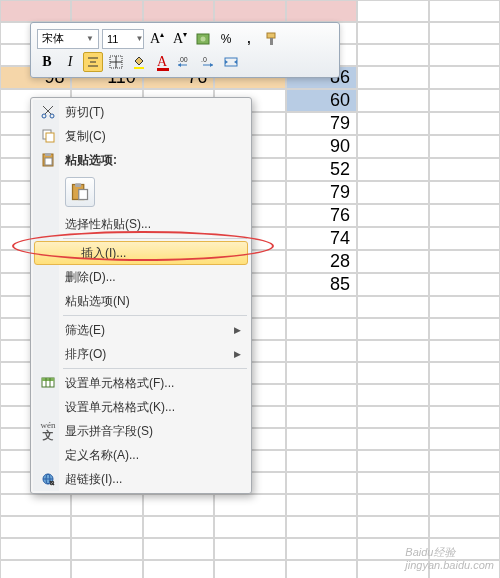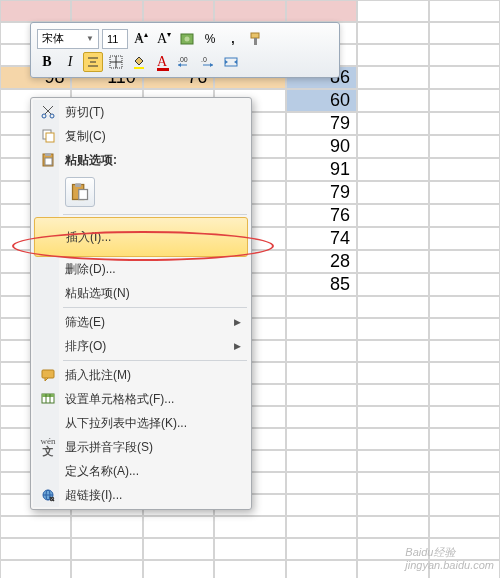--- a/index.html
+++ b/index.html
@@ -19,40 +19,40 @@
     position: absolute; top: 22px; left: 30px;
     width: 310px; height: 56px;
     background: linear-gradient(#fdfdfd, #e8ecf0);
     border: 1px solid #9aa8b8; border-radius: 3px;
     box-shadow: 0 2px 6px rgba(0,0,0,0.2);
     padding: 4px 6px;
     text-align: center;
   }
   .tb-row { display: flex; align-items: center; height: 23px; gap: 3px; }
   .font-box { background: #fff; border: 1px solid #abb6c3; height: 20px; width: 62px; padding: 1px 4px; font-size: 11px; display: flex; align-items: center; justify-content: space-between; }
-  .size-box { background: #fff; border: 1px solid #abb6c3; height: 20px; width: 26px; padding: 1px 4px; font-size: 11px; display: flex; align-items: center; justify-content: space-between; gap: 17px; }
+  .size-box { background: #fff; border: 1px solid #abb6c3; height: 20px; width: 42px; padding: 1px 4px; font-size: 11px; display: flex; align-items: center; justify-content: space-between; gap: 17px; }
   .dd { font-size: 8px; color: #666; }
   .tb-btn { width: 20px; height: 20px; display: inline-flex; align-items: center; justify-content: center; font-size: 12px; cursor: pointer; border-radius: 2px; }
   .tb-btn.active { background: #fcd76a; border: 1px solid #c9a227; }
   .ico { width: 16px; height: 16px; display: inline-block; }
   .bold { font-weight: bold; font-family: "Times New Roman"; font-size: 14px; }
   .italic { font-style: italic; font-family: "Times New Roman"; font-size: 14px; }
   .aicon { font-family: "Times New Roman"; font-size: 14px; }
   
   .context-menu {
     position: absolute; top: 97px; left: 30px;
     width: 222px;
     background: #f5f5f5;
     border: 1px solid #a7abb0; border-radius: 3px;
     box-shadow: 2px 3px 8px rgba(0,0,0,0.3);
     padding: 2px;
   }
   .cm-gutter { position: absolute; left: 2px; top: 2px; bottom: 2px; width: 26px; background: #eef0f2; }
   .cm-item { position: relative; display: flex; align-items: center; height: 24px; padding-left: 32px; cursor: default; font-size: 12px; color: #333; }
-  .cm-item.hover { background: linear-gradient(#fff0c1, #ffe07a); border: 1px solid #e6b64b; border-radius: 3px; margin: 0 1px; padding-left: 31px; height: 40px; }
+  .cm-item.hover { background: linear-gradient(#fff0c1, #ffe07a); border: 1px solid #e6b64b; border-radius: 3px; margin: 0 1px; padding-left: 46px; height: 24px; }
   .cm-item .arrow { position: absolute; right: 8px; font-size: 9px; color: #555; }
   .cm-label-hdr { font-weight: bold; }
   .cm-sep { height: 1px; margin: 2px 2px 2px 30px; background: #d0d4d9; }
   .cm-icon { position: absolute; left: 6px; width: 18px; height: 18px; display: flex; align-items: center; justify-content: center; font-family: Liberation Serif, serif; }
   .cm-paste-opt { height: 40px; padding-left: 32px; display: flex; align-items: center; }
   .paste-btn { width: 30px; height: 30px; background: linear-gradient(#fefefe,#e7ecf1); border:1px solid #b8c2ce; border-radius:3px; display:flex; align-items:center; justify-content:center; }
   
   .highlight-ellipse {
     position: absolute;
     top: 231px; left: 12px;
@@ -136,21 +136,21 @@
         <td></td>
         <td class="num">90</td>
         <td></td>
         <td></td>
       </tr>
   <tr>
         <td></td>
         <td></td>
         <td></td>
         <td></td>
-        <td class="num">91</td>
+        <td class="num">52</td>
         <td></td>
         <td></td>
       </tr>
   <tr>
         <td></td>
         <td></td>
         <td></td>
         <td></td>
         <td class="num">79</td>
         <td></td>
@@ -440,20 +440,23 @@
   <div class="cm-paste-opt">
     <div class="paste-btn">
       <svg width="20" height="20" viewBox="0 0 16 16">
           <rect x="2" y="2" width="9" height="12" fill="#d9a44a" stroke="#9a6f26"></rect>
           <rect x="4" y="1" width="5" height="3" fill="#aaa" rx="1"></rect>
           <rect x="7" y="6" width="7" height="8" fill="#fff" stroke="#888"></rect>
         </svg>
     </div>
   </div>
 
+  <div class="cm-item">
+    <span>选择性粘贴(S)...</span>
+  </div>
 
   <div class="cm-sep"></div>
 
   <div class="cm-item hover">
     <span>插入(I)...</span>
   </div>
 
   <div class="cm-item">
     <span>删除(D)...</span>
   </div>
@@ -469,44 +472,35 @@
     <span class="arrow">▶</span>
   </div>
 
   <div class="cm-item">
     <span>排序(O)</span>
     <span class="arrow">▶</span>
   </div>
 
   <div class="cm-sep"></div>
 
-  <div class="cm-item">
-    <span class="cm-icon">
-      <svg width="16" height="16" viewBox="0 0 16 16">
-          <rect x="2" y="3" width="12" height="8" fill="#e8b44c" stroke="#b88420" rx="1"></rect>
-          <path d="M5 11 L5 14 L8 11" fill="#e8b44c" stroke="#b88420"></path>
-        </svg>
-    </span>
-    <span>插入批注(M)</span>
-  </div>
 
   <div class="cm-item">
     <span class="cm-icon">
       <svg width="16" height="16" viewBox="0 0 16 16">
           <rect x="2" y="3" width="12" height="9" fill="#fff" stroke="#4a7a2e"></rect>
           <rect x="2" y="3" width="12" height="3" fill="#7fb25a"></rect>
           <line x1="6" y1="3" x2="6" y2="12" stroke="#4a7a2e"></line>
           <line x1="10" y1="3" x2="10" y2="12" stroke="#4a7a2e"></line>
         </svg>
     </span>
     <span>设置单元格格式(F)...</span>
   </div>
 
   <div class="cm-item">
-    <span>从下拉列表中选择(K)...</span>
+    <span>设置单元格格式(K)...</span>
   </div>
 
   <div class="cm-item">
     <span class="cm-icon" style="font-size:9px;color:#555;line-height:1;flex-direction:column">wén<br><b style="font-size:11px">文</b></span>
     <span>显示拼音字段(S)</span>
   </div>
 
   <div class="cm-item">
     <span>定义名称(A)...</span>
   </div>

